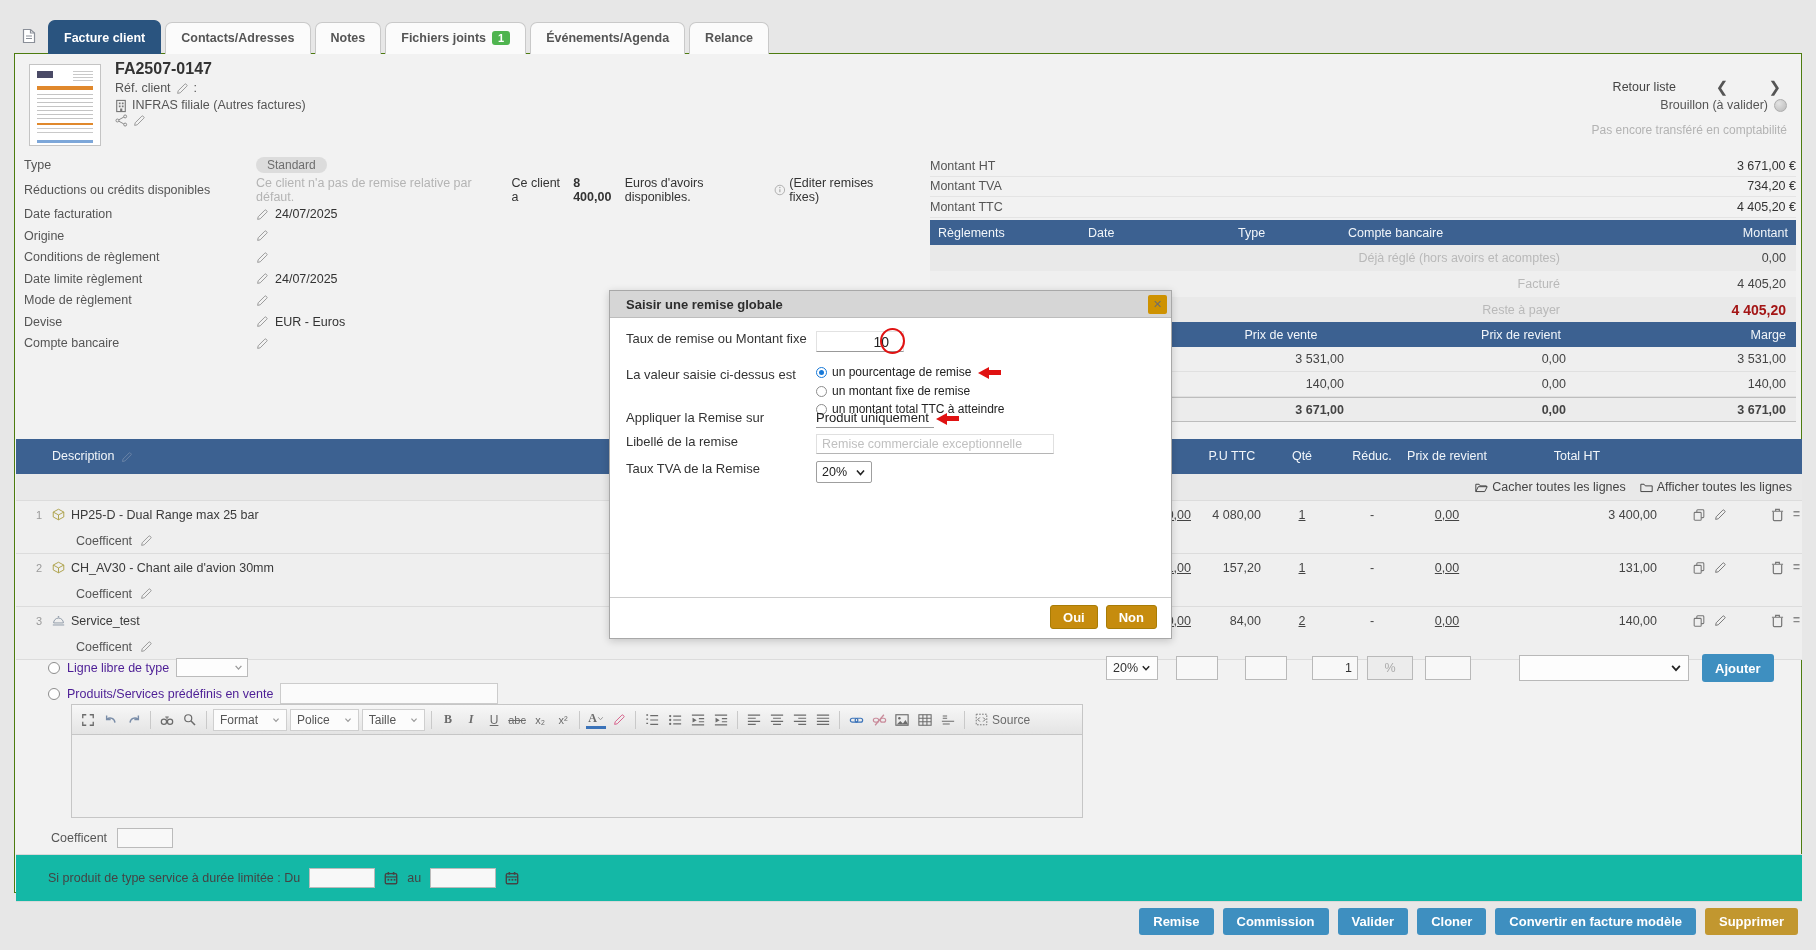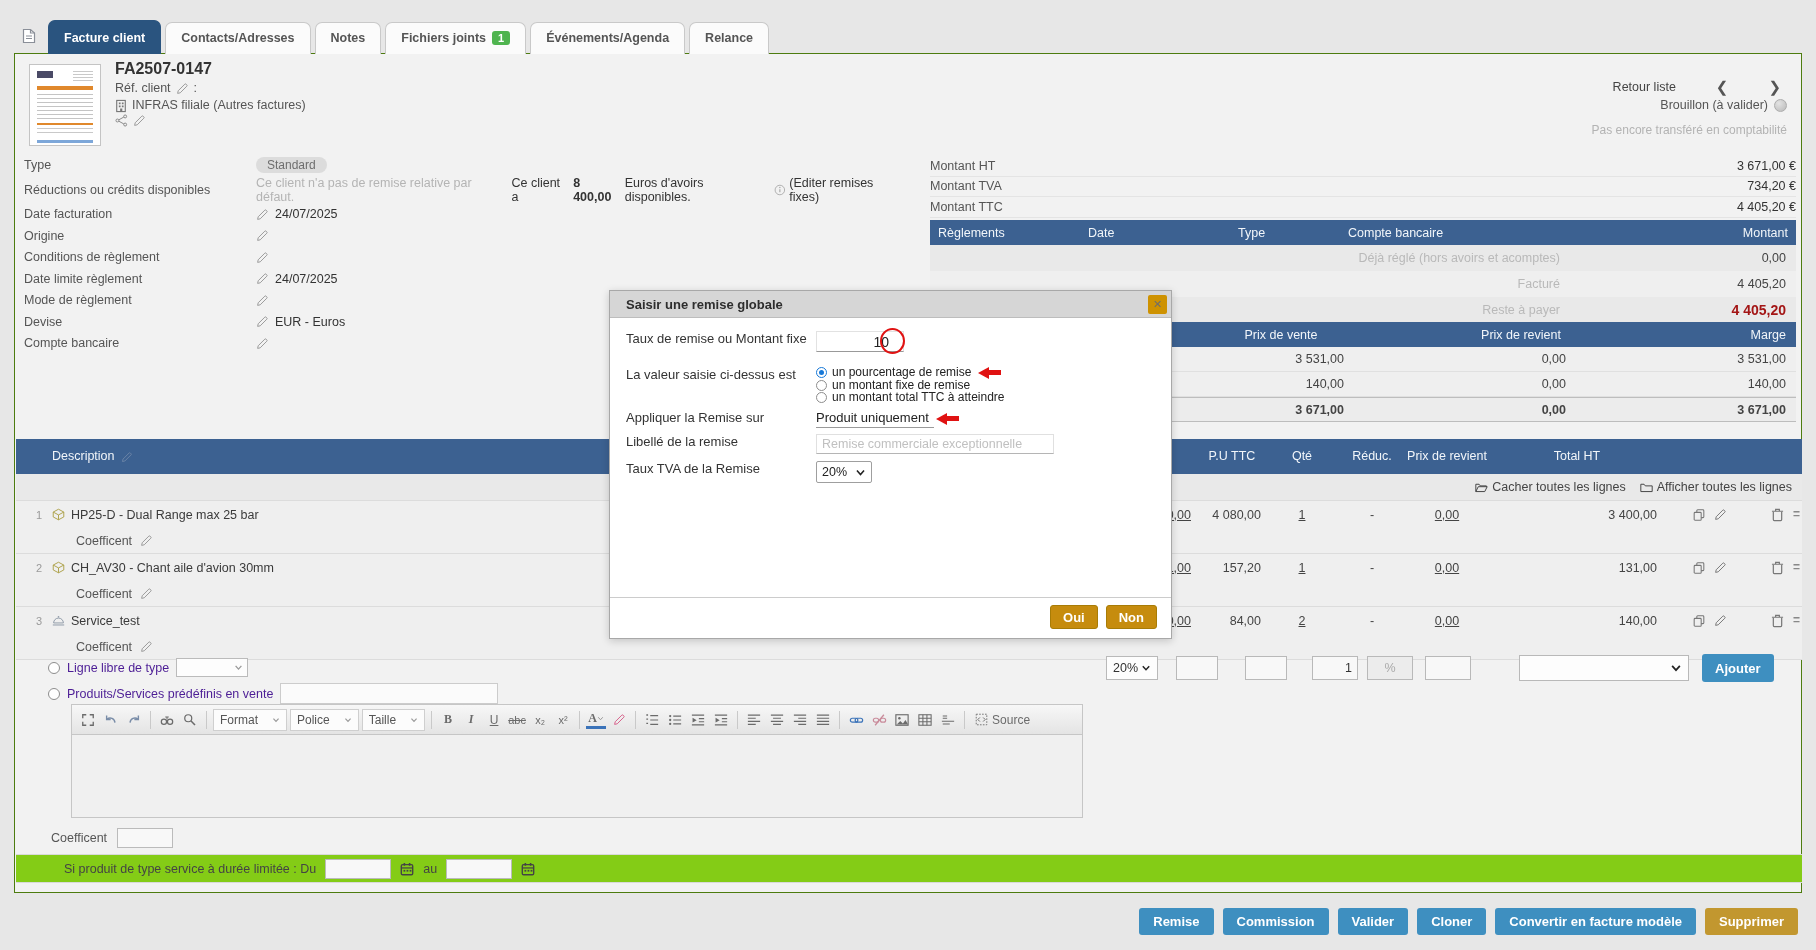--- a/index.html
+++ b/index.html
@@ -116,21 +116,21 @@
 
   .cke { position:absolute; left:55px; top:54px; width:1012px; }
   .cke-bar { height:31px; border:1px solid #c6c6c6; background:linear-gradient(#f7f7f7,#e4e4e4); display:flex; align-items:center; padding:10px 6px; gap:3px; color:#6b6b6b; }
   .ti { min-width:20px; height:22px; display:flex; align-items:center; justify-content:center; font-size:12px; cursor:pointer; }
   .ti b { font-family:"Liberation Serif",serif; }
   .tsep { width:1px; height:18px; background:#c9c9c9; margin:0 3px; }
   .combo { display:flex; align-items:center; gap:14px; border:1px solid #cfcfcf; background:#fcfcfc; height:22px; padding:0 6px; font-size:12px; color:#555; cursor:pointer; }
   .cke-body { height:83px; border:1px solid #c6c6c6; border-top:none; background:#f0f0f0; }
   .coefrow { position:absolute; left:35px; top:178px; display:flex; align-items:center; gap:10px; font-size:12.5px; color:#555; }
   .coefrow input { width:56px; height:20px; border:1px solid #bbb; background:#f8f8f8; }
-  .duration { position:absolute; left:0; top:204px; width:1786px; height:29px; background:#84cc16; border-top:1px solid #d9d9d9; border-bottom:1px solid #d9d9d9; display:flex; align-items:center; gap:9px; padding-left:48px; font-size:12.5px; color:#444; }
+  .duration { position:absolute; left:0; top:204px; width:1786px; height:48px; background:#14b8a6; border-top:1px solid #d9d9d9; border-bottom:1px solid #d9d9d9; display:flex; align-items:center; gap:9px; padding-left:32px; font-size:12.5px; color:#444; }
   .duration input { width:66px; height:20px; border:1px solid #bbb; background:#f8f8f8; }
 
   
   .actions { position:absolute; right:18px; top:908px; display:flex; gap:9px; }
   .actions .btn { height:27px; padding:0 14px; }
 
   
   .modal { position:absolute; left:609px; top:290px; width:563px; height:349px; background:#fff; border:1px solid #a8a8a8; box-shadow:0 2px 8px rgba(0,0,0,.18); z-index:10; }
   .m-head { height:27px; background:#d6d6d6; border-bottom:1px solid #bdbdbd; display:flex; align-items:center; padding-left:16px; font-weight:bold; color:#2e2e2e; font-size:13px; position:relative; }
   .m-close { position:absolute; right:4px; top:4px; width:19px; height:19px; background:#ce9201; border-radius:2px; color:#6d6d6d; font-weight:bold; font-size:11px; display:flex; align-items:center; justify-content:center; cursor:pointer; }
@@ -884,21 +884,21 @@
     <div class="m-row" style="top:40px">
       <span class="m-lbl">Taux de remise ou Montant fixe</span>
       <span class="m-ctl rate-wrap">
         <input class="rate-input" value="10" style="">
         <span class="red-circle"></span>
       </span>
     </div>
 
     <div class="m-row" style="top:76px">
       <span class="m-lbl">La valeur saisie ci-dessus est</span>
-      <span class="m-ctl" style="display:flex; flex-direction:column; gap:1px;">
+      <span class="m-ctl" style="display:flex; flex-direction:column; gap:7px;">
         <span class="opt">
             <span class="radio sel"></span>
             <span>un pourcentage de remise</span>
             <span class="red-arrow"></span>
           </span>
         <span class="opt">
             <span class="radio"></span>
             <span>un montant fixe de remise</span>
           </span>
         <span class="opt">

